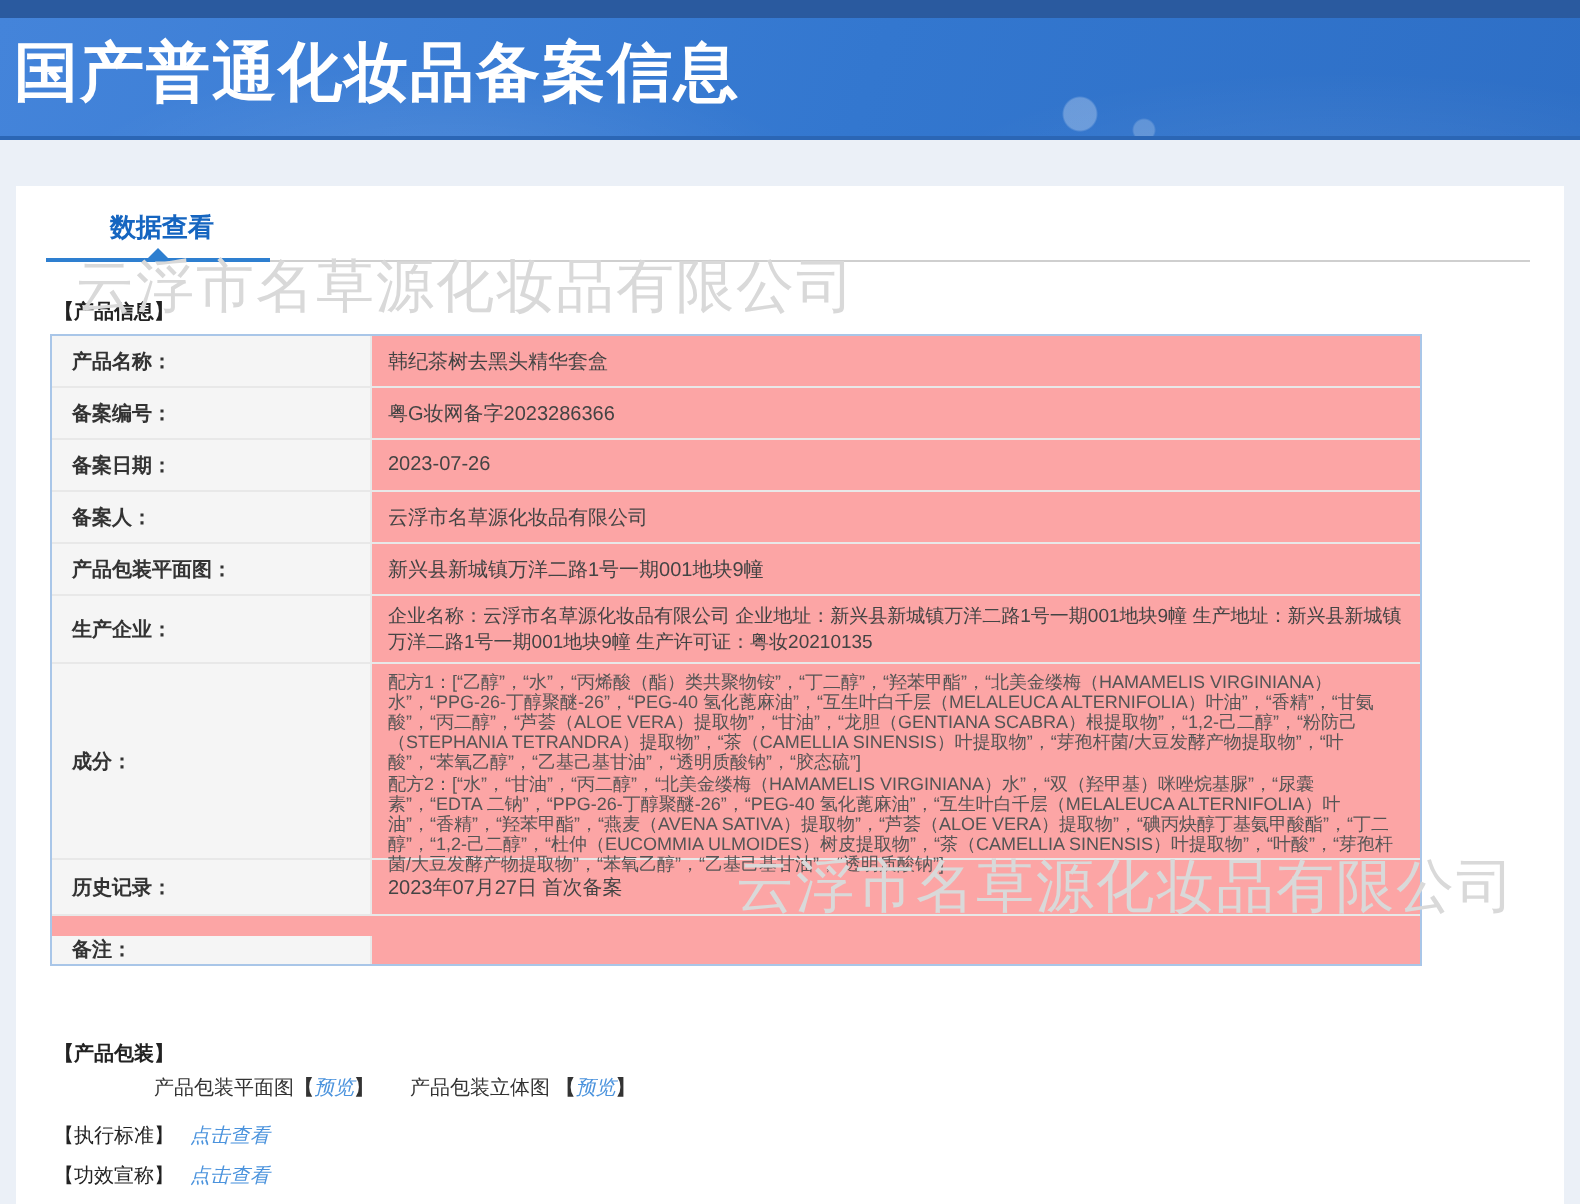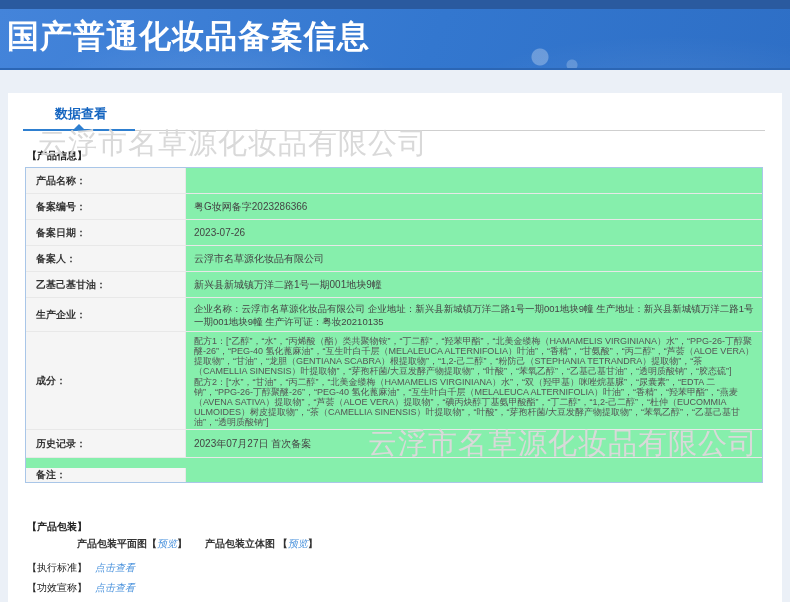--- a/index.html
+++ b/index.html
@@ -36,36 +36,36 @@
   .watermark { position:absolute; white-space:nowrap; color:#d9d9d9; font-size:29px; letter-spacing:1px; z-index:5; pointer-events:none; }
   .wm1 { left:30px; top:31px; }
   .wm2 { left:360px; top:331px; }
 
   
   .section-h { position:absolute; left:19px; font-size:10px; font-weight:bold; color:#222; }
   .sh-product { top:56px; }
   .sh-packaging { top:427px; }
 
   
-  .info-table { position:absolute; left:17px; top:74px; width:738px; border:1px solid #a9c6e8; background:#86efac; }
+  .info-table { position:absolute; left:17px; top:74px; width:686px; border:1px solid #a9c6e8; background:#fca5a5; }
   .trow { display:flex; border-bottom:1px solid #e8e8e8; }
   .trow:last-child { border-bottom:none;align-items:flex-end; }
   .tlabel { width:160px; flex:0 0 160px; background:#f5f5f5; border-right:1px solid #e8e8e8;
     font-weight:bold; color:#333; padding:0 10px; display:flex; align-items:center; font-size:10px; }
   .tvalue { flex:1; padding:0 8px; display:flex; align-items:center; font-size:10px; color:#444; }
   .h26 { height:26px; } .h34 { height:34px; } .h98 { height:98px; } .h24 { height:24px; } .h28 { height:28px;text-align:right; }
   .tvalue.wrap2 { font-size:9.5px; line-height:13px; }
   .tvalue.ingredients { display:block; padding-top:4px; font-size:9px; line-height:10px; color:#555; }
   .tvalue.ingredients div { margin-bottom:1px; }
 
   
   .pack-row { position:absolute; top:444px; left:0; width:774px; font-size:10px; color:#333; }
   .pack-item1 { position:absolute; left:69px; top:0; }
   .pack-item2 { position:absolute; left:197px; top:0; }
-  .pack-label { font-weight:bold; color:#333; }
+  .pack-label { font-weight:normal; color:#333; }
   .bracket { color:#333; font-weight:bold; }
   a.link { color:#4b93dd; text-decoration:none; cursor:pointer;font-style:italic; }
 
   
   .foot-row { position:absolute; left:19px; font-size:10px; }
   .fr1 { top:468px; } .fr2 { top:488px; }
   .foot-label { font-weight:normal; color:#222; margin-right:8px; }
 </style>
 </head>
 <body>
@@ -87,35 +87,36 @@
     <div class="tab-triangle"></div>
 
     <div class="watermark wm1">云浮市名草源化妆品有限公司</div>
     <div class="watermark wm2">云浮市名草源化妆品有限公司</div>
 
     <div class="section-h sh-product">【产品信息】</div>
 
     <div class="info-table">
       <div class="trow h26">
         <div class="tlabel">产品名称：</div>
+        <div class="tvalue">韩纪茶树去黑头精华套盒</div>
       </div>
       <div class="trow h26">
         <div class="tlabel">备案编号：</div>
         <div class="tvalue">粤G妆网备字2023286366</div>
       </div>
       <div class="trow h26">
         <div class="tlabel">备案日期：</div>
         <div class="tvalue">2023-07-26</div>
       </div>
       <div class="trow h26">
         <div class="tlabel">备案人：</div>
         <div class="tvalue">云浮市名草源化妆品有限公司</div>
       </div>
       <div class="trow h26">
-        <div class="tlabel">乙基己基甘油：</div>
+        <div class="tlabel">产品包装平面图：</div>
         <div class="tvalue">新兴县新城镇万洋二路1号一期001地块9幢</div>
       </div>
       <div class="trow h34">
         <div class="tlabel">生产企业：</div>
         <div class="tvalue wrap2">企业名称：云浮市名草源化妆品有限公司 企业地址：新兴县新城镇万洋二路1号一期001地块9幢 生产地址：新兴县新城镇万洋二路1号一期001地块9幢 生产许可证：粤妆20210135</div>
       </div>
       <div class="trow h98">
         <div class="tlabel">成分：</div>
         <div class="tvalue ingredients">
           <div>配方1：[“乙醇”，“水”，“丙烯酸（酯）类共聚物铵”，“丁二醇”，“羟苯甲酯”，“北美金缕梅（HAMAMELIS VIRGINIANA）水”，“PPG-26-丁醇聚醚-26”，“PEG-40 氢化蓖麻油”，“互生叶白千层（MELALEUCA ALTERNIFOLIA）叶油”，“香精”，“甘氨酸”，“丙二醇”，“芦荟（ALOE VERA）提取物”，“甘油”，“龙胆（GENTIANA SCABRA）根提取物”，“1,2-己二醇”，“粉防己（STEPHANIA TETRANDRA）提取物”，“茶（CAMELLIA SINENSIS）叶提取物”，“芽孢杆菌/大豆发酵产物提取物”，“叶酸”，“苯氧乙醇”，“乙基己基甘油”，“透明质酸钠”，“胶态硫”]</div>

